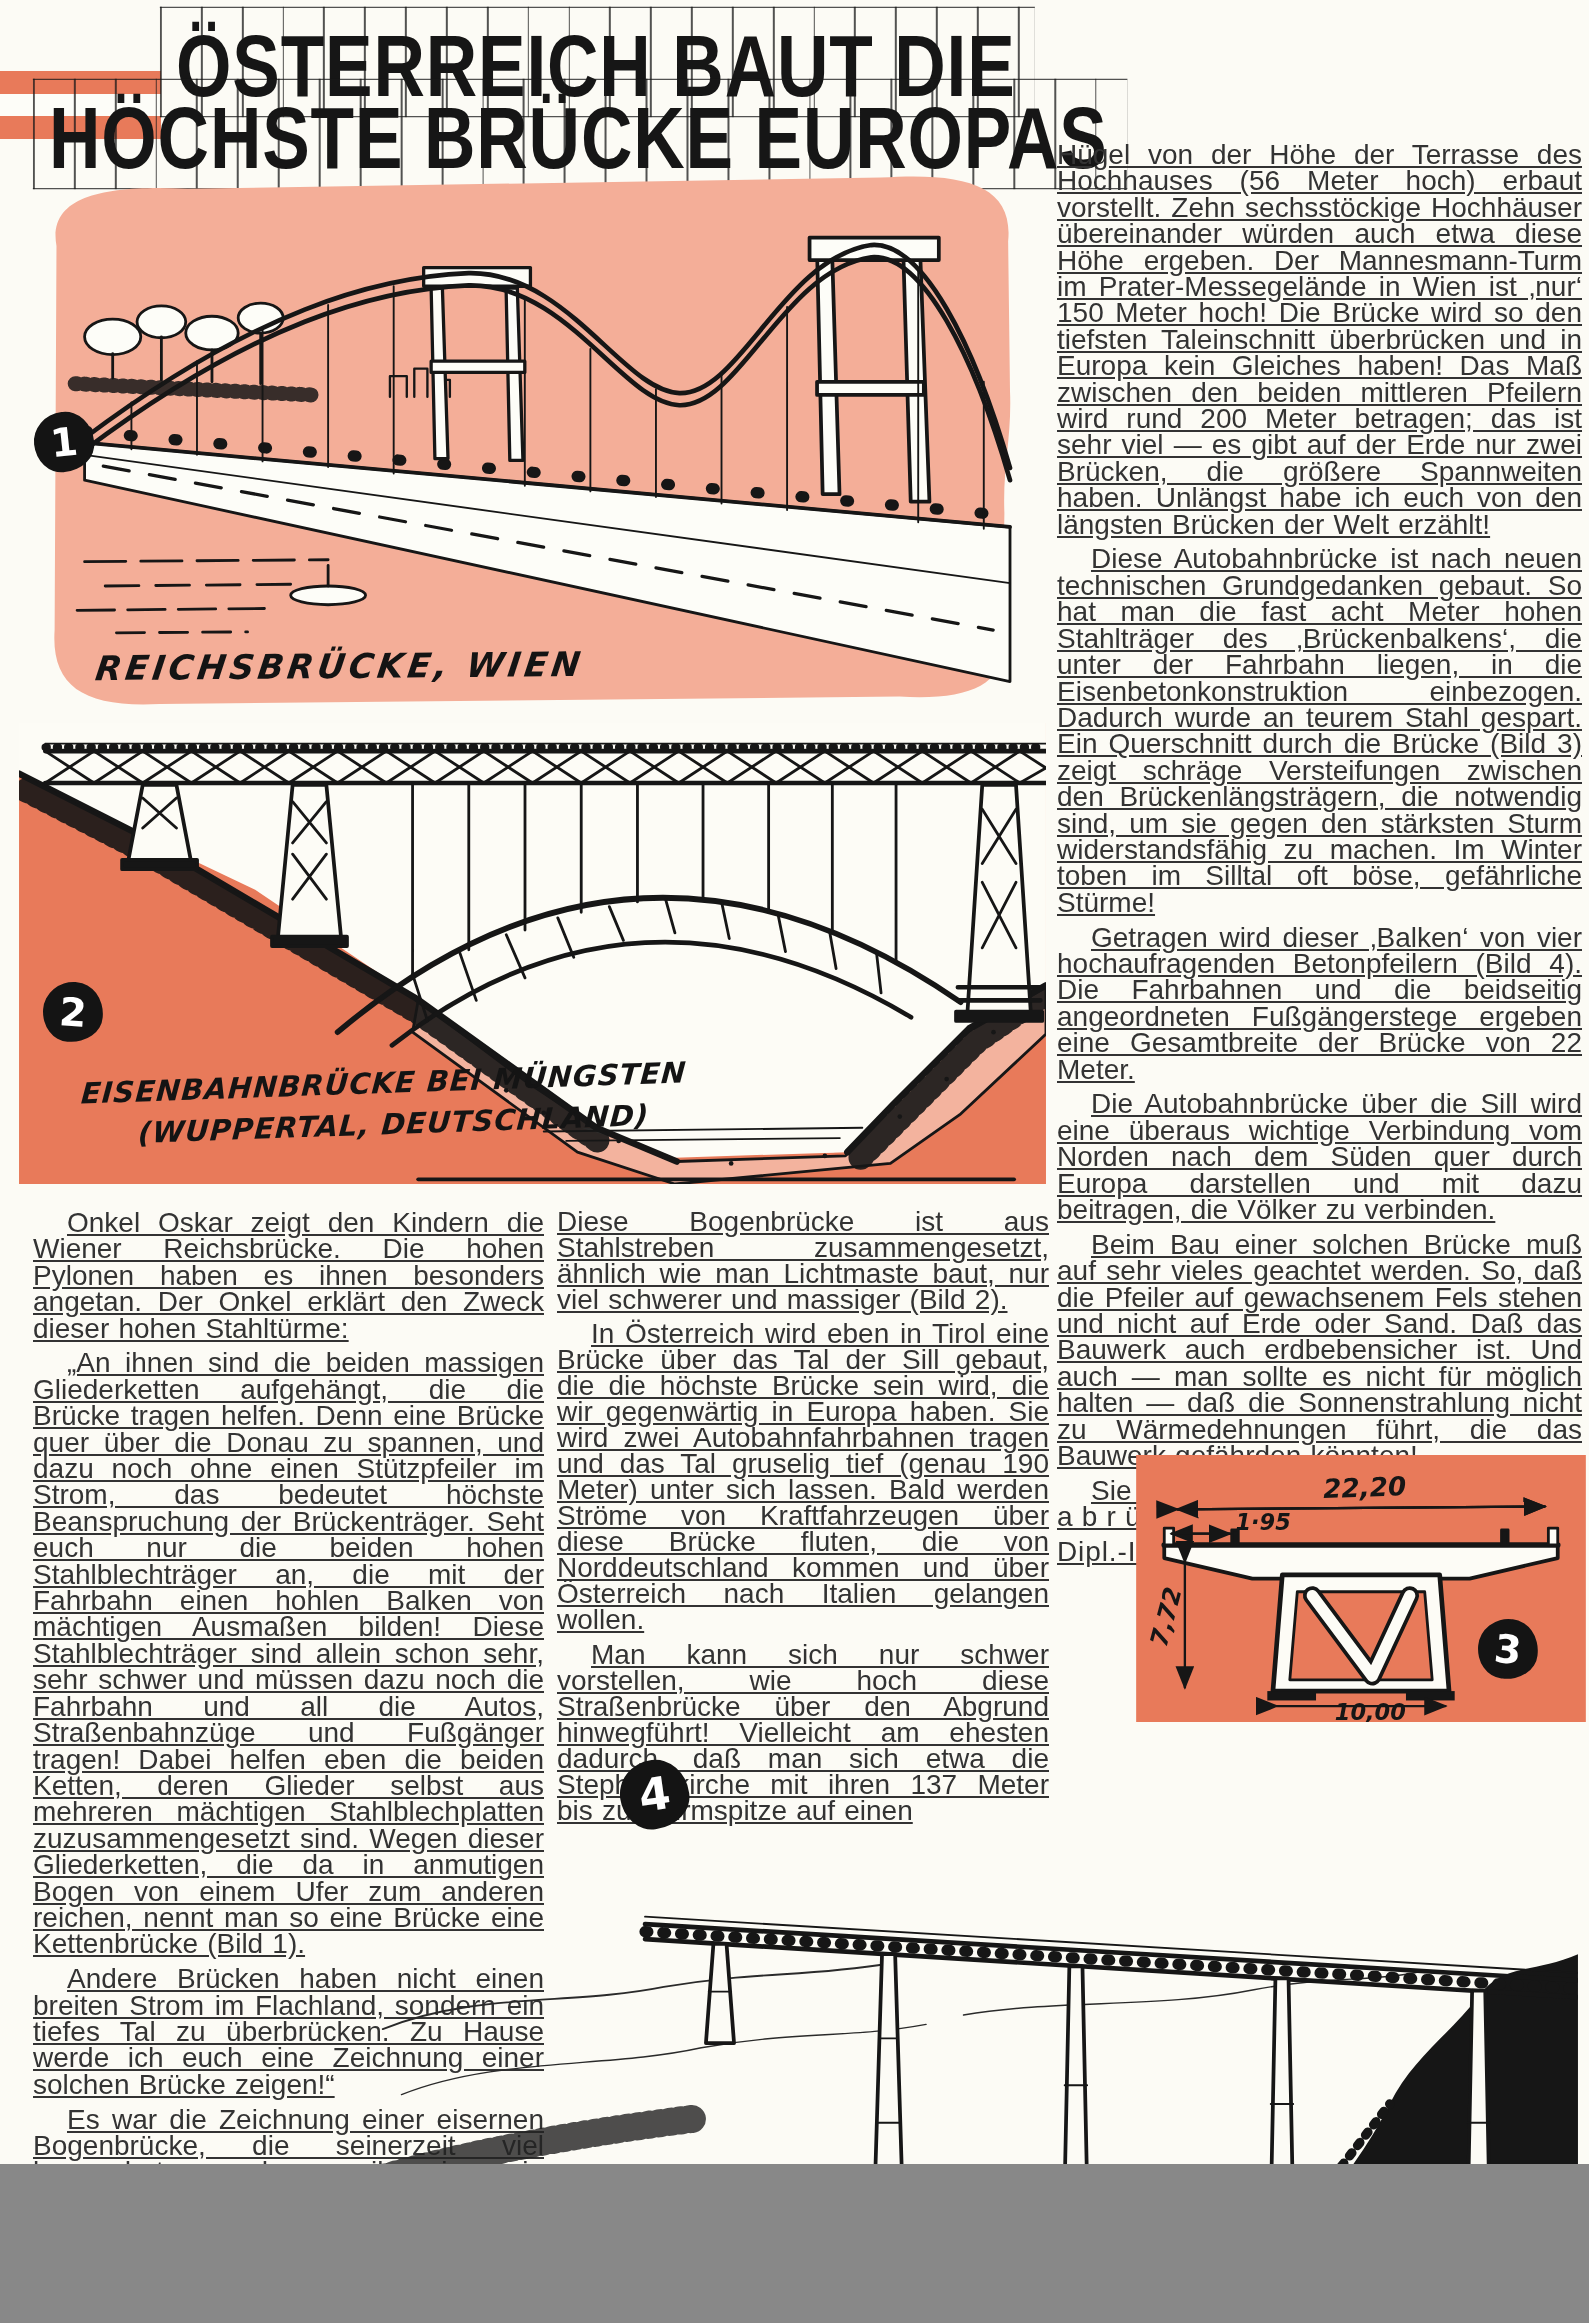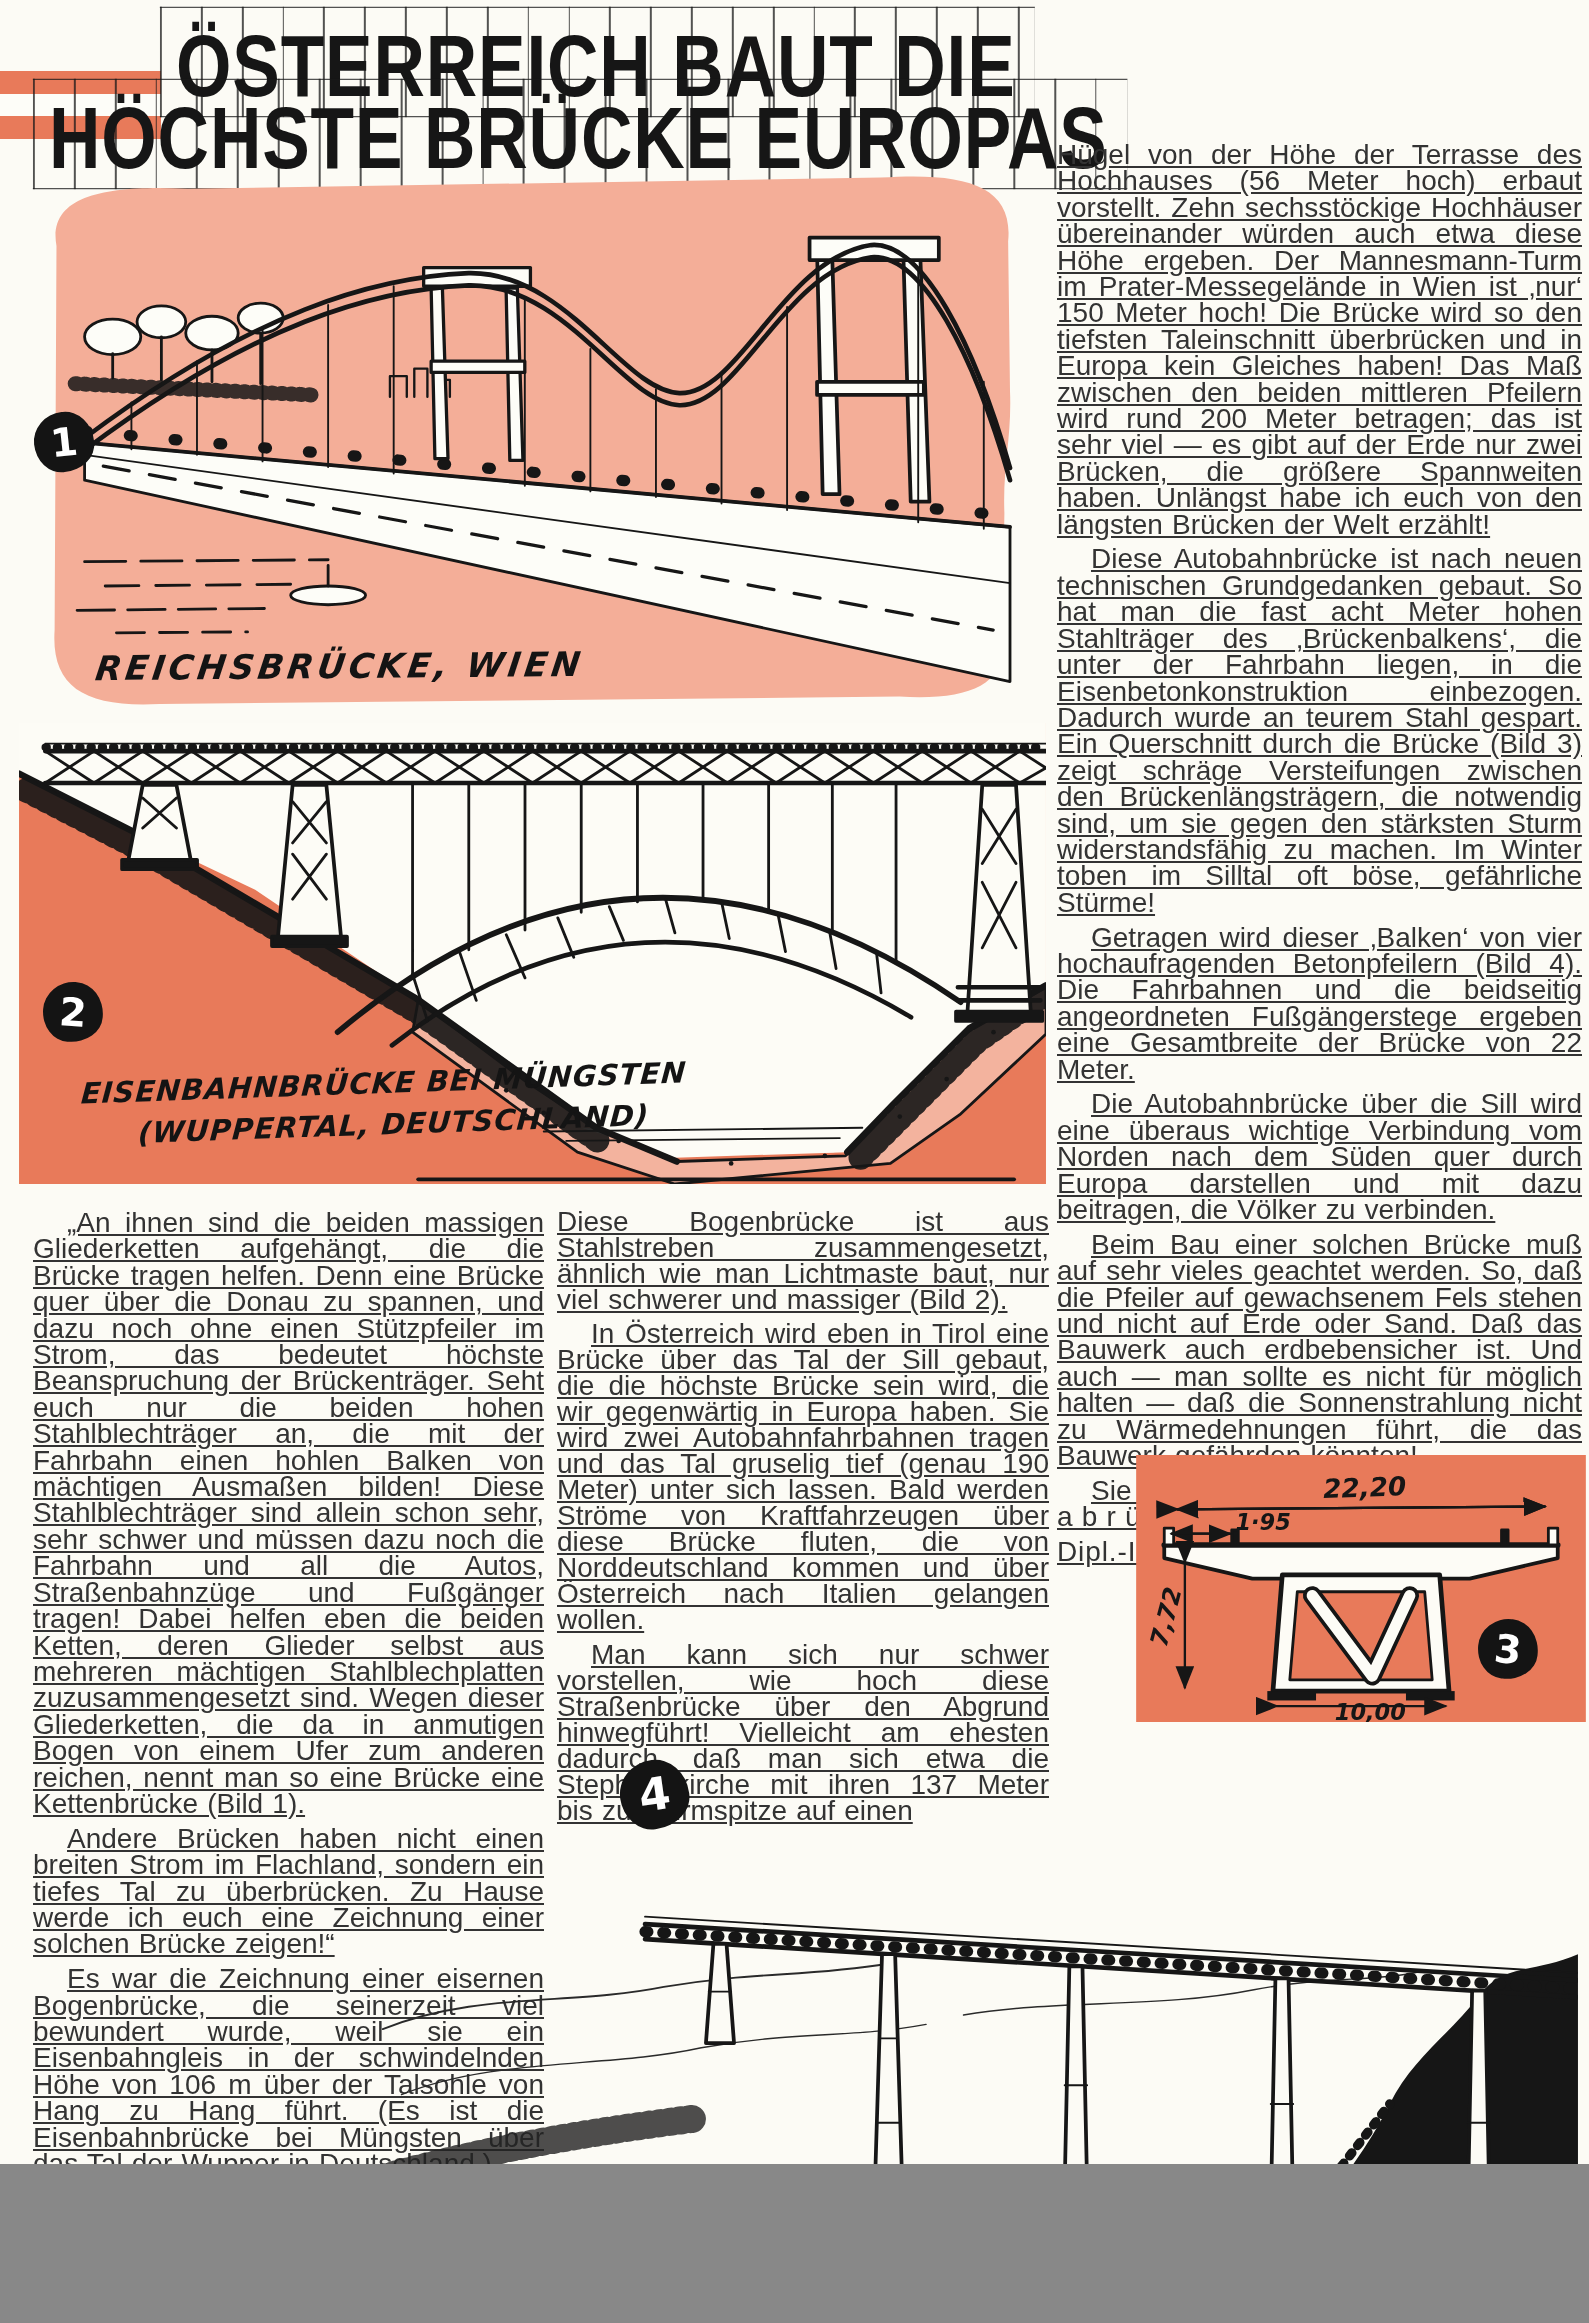--- a/index.html
+++ b/index.html
@@ -186,20 +186,21 @@
       </g>
     </svg>
   </div>
   <div class="badge" style="left:43px;top:982px;transform:rotate(4deg);">
     <span>2</span>
   </div>
   <div class="cap cap2a">EISENBAHNBRÜCKE BEI MÜNGSTEN</div>
   <div class="cap cap2b">(WUPPERTAL, DEUTSCHLAND)</div>
 
   <div class="col" style="left:33px;top:1210px;width:511px;">
+    <p>Onkel Oskar zeigt den Kindern die Wiener Reichsbrücke. Die hohen Pylonen haben es ihnen besonders angetan. Der Onkel erklärt den Zweck dieser hohen Stahltürme:</p>
     <p>„An ihnen sind die beiden massigen Gliederketten aufgehängt, die die Brücke tragen helfen. Denn eine Brücke quer über die Donau zu spannen, und dazu noch ohne einen Stützpfeiler im Strom, das bedeutet höchste Beanspruchung der Brückenträger. Seht euch nur die beiden hohen Stahlblechträger an, die mit der Fahrbahn einen hohlen Balken von mächtigen Ausmaßen bilden! Diese Stahlblechträger sind allein schon sehr, sehr schwer und müssen dazu noch die Fahrbahn und all die Autos, Straßenbahnzüge und Fußgänger tragen! Dabei helfen eben die beiden Ketten, deren Glieder selbst aus mehreren mächtigen Stahlblechplatten zuzusammengesetzt sind. Wegen dieser Gliederketten, die da in anmutigen Bogen von einem Ufer zum anderen reichen, nennt man so eine Brücke eine Kettenbrücke (Bild 1).</p>
     <p>Andere Brücken haben nicht einen breiten Strom im Flachland, sondern ein tiefes Tal zu überbrücken. Zu Hause werde ich euch eine Zeichnung einer solchen Brücke zeigen!“</p>
     <p>Es war die Zeichnung einer eisernen Bogenbrücke, die seinerzeit viel bewundert wurde, weil sie ein Eisenbahngleis in der schwindelnden Höhe von 106 m über der Talsohle von Hang zu Hang führt. (Es ist die Eisenbahnbrücke bei Müngsten über das Tal der Wupper in Deutschland.)</p>
     <p>„Seht ihr den Unterschied in der Bauweise?</p>
   </div>
 
   <div class="col" style="left:557px;top:1209px;width:492px;line-height:26px;z-index:3;">
     <p class="noindent">Diese Bogenbrücke ist aus Stahlstreben zusammengesetzt, ähnlich wie man Lichtmaste baut, nur viel schwerer und massiger (Bild 2).</p>
     <p>In Österreich wird eben in Tirol eine Brücke über das Tal der Sill gebaut, die die höchste Brücke sein wird, die wir gegenwärtig in Europa haben. Sie wird zwei Autobahnfahrbahnen tragen und das Tal gruselig tief (genau 190 Meter) unter sich lassen. Bald werden Ströme von Kraftfahrzeugen über diese Brücke fluten, die von Norddeutschland kommen und über Österreich nach Italien gelangen wollen.</p>
     <p>Man kann sich nur schwer vorstellen, wie hoch diese Straßenbrücke über den Abgrund hinwegführt! Vielleicht am ehesten dadurch, daß man sich etwa die Stephanskirche mit ihren 137 Meter bis zur Turmspitze auf einen</p>

